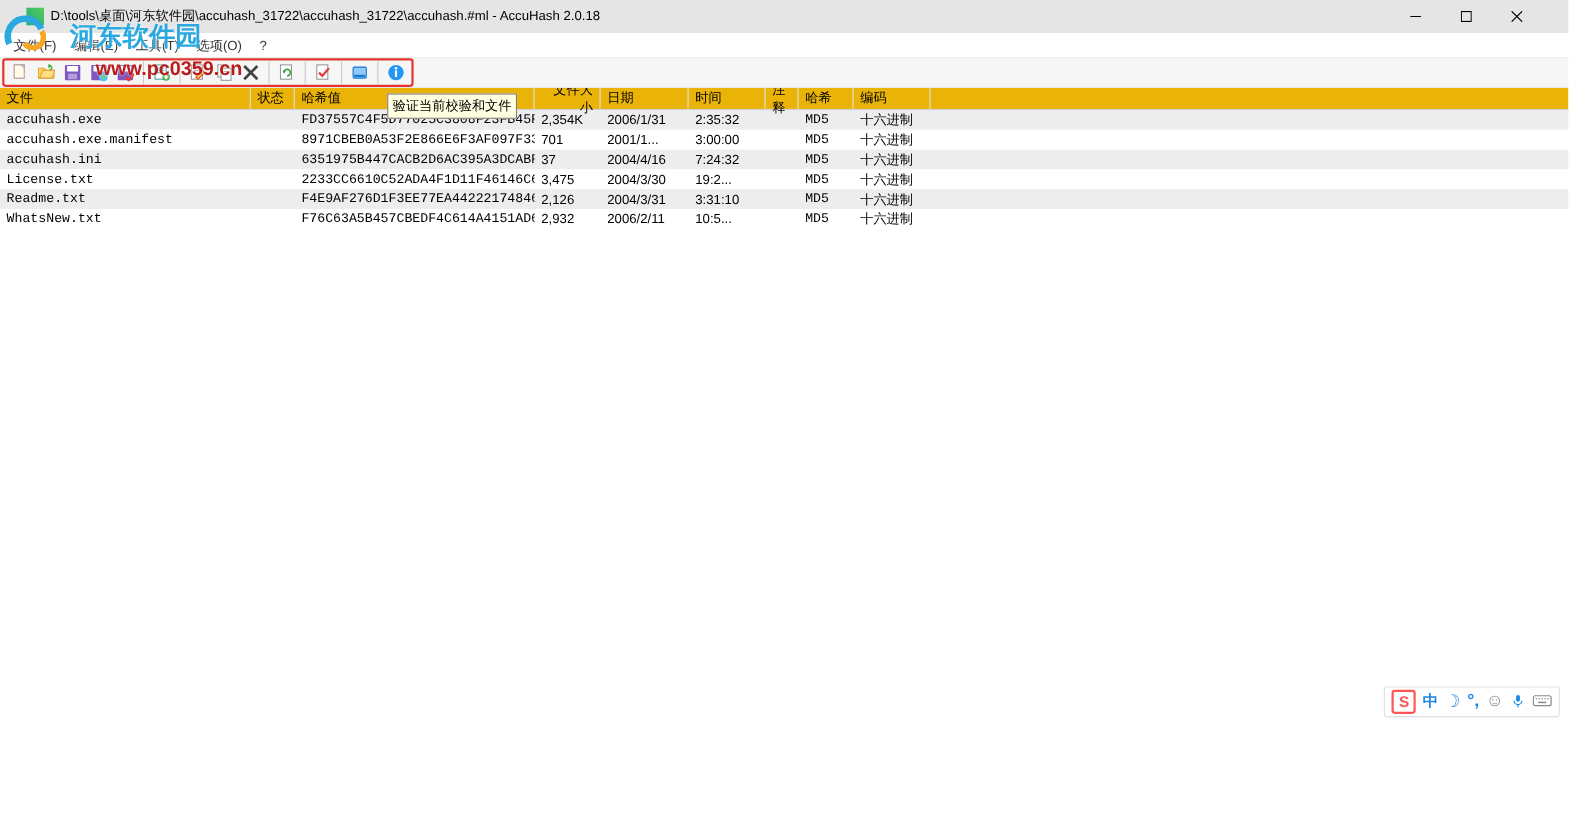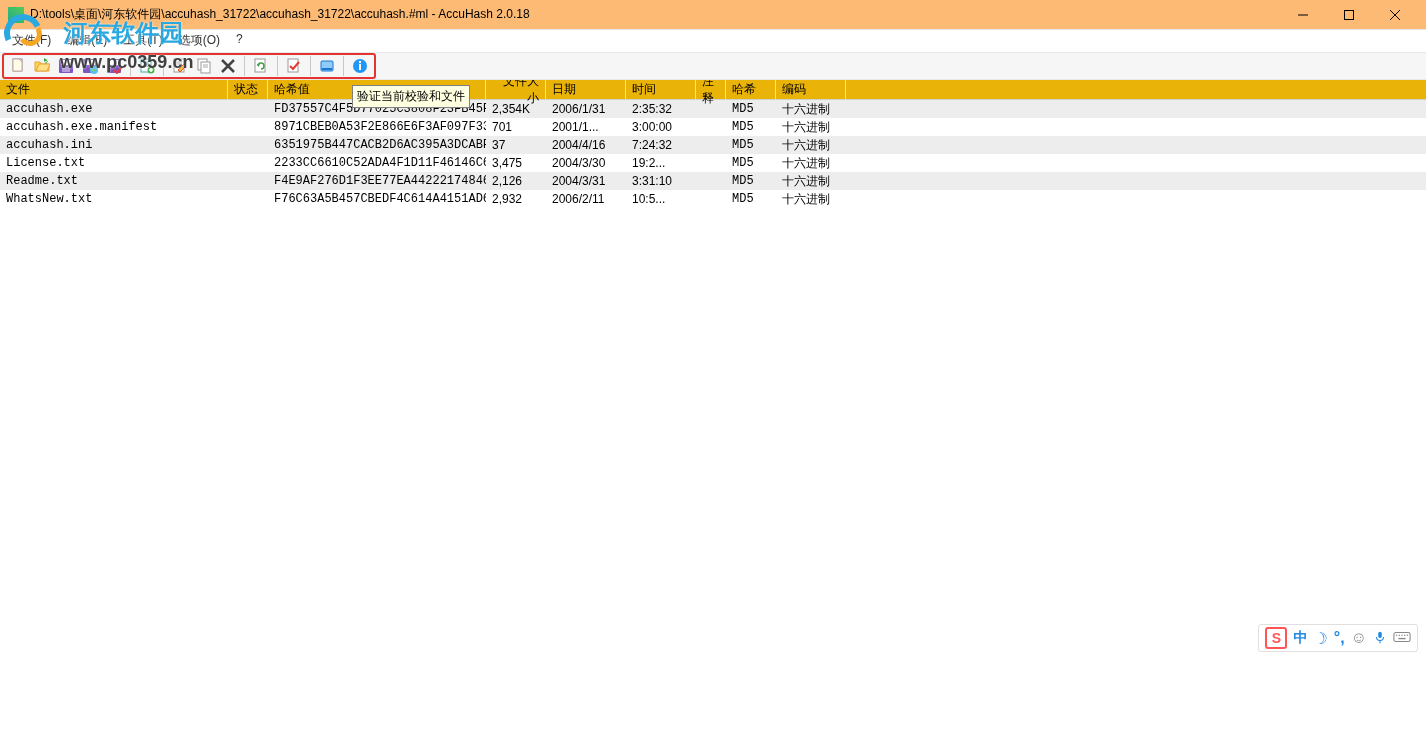--- a/index.html
+++ b/index.html
@@ -1,30 +1,30 @@
 <!DOCTYPE html>
 <html><head>
 <meta charset="utf-8">
 <style>
 * { margin: 0; padding: 0; box-sizing: border-box; }
 body { font-family: "Microsoft YaHei", SimSun, Arial, sans-serif; font-size: 12px; background: #fff; overflow: hidden; width: 1426px; height: 752px; position: relative; }
-.titlebar { height: 30px; background: #fdba74; display: flex; align-items: center; padding: 0 8px; border-bottom: 1px solid #e5e5e5; justify-content: center; }
+.titlebar { height: 30px; background: #e5e5e5; display: flex; align-items: center; padding: 0 24px; border-bottom: 1px solid #e5e5e5; justify-content: center; }
 .titlebar .app-icon { width: 16px; height: 16px; background: linear-gradient(45deg,#2a8,#5c5); margin-right: 6px; }
 .titlebar .title { flex: 1; font-size: 12px; color: #000; }
 .titlebar .win-controls { display: flex; }
 .titlebar .win-btn { width: 46px; height: 30px; display: flex; align-items: center; justify-content: center; cursor: pointer; }
 .titlebar .win-btn svg { width: 10px; height: 10px; }
-.menubar { height: 22px; display: flex; align-items: flex-start; gap: 4px; padding: 0 6px; background: #fff; }
+.menubar { height: 22px; display: flex; align-items: center; gap: 4px; padding: 0 6px; background: #fff; }
 .menubar .menu-item { padding: 2px 6px; font-size: 12px; color: #333; cursor: pointer; }
 .watermark { position: absolute; top: 8px; left: 0; z-index: 50; pointer-events: none; }
 .watermark .logo { width: 56px; height: 50px; position: relative; display:inline-block; vertical-align: middle;}
 .watermark .logo .arc1{position:absolute;width:38px;height:38px;border:6px solid #2aa8e0;border-radius:50%;border-right-color:transparent;border-bottom-color:transparent;top:6px;left:4px;transform:rotate(20deg);}
 .watermark .logo .arc2{position:absolute;width:24px;height:24px;border:5px solid #f5a623;border-radius:50%;border-left-color:transparent;border-top-color:transparent;top:14px;left:18px;transform:rotate(10deg);}
 .watermark .wtext { display:inline-block; vertical-align: middle; font-size: 24px; font-weight: bold; color:#2aa8e0; margin-left:4px; text-shadow:0 0 2px #fff;}
-.watermark .wurl { font-size: 18px; color:#404040; font-weight:bold; margin-left:60px; margin-top:-6px; text-shadow:0 0 2px #fff;}
+.watermark .wurl { font-size: 18px; color:#b91c1c; font-weight:bold; margin-left:87px; margin-top:-6px; text-shadow:0 0 2px #fff;}
 .toolbar-wrap { height: 28px; background: #f6f6f6; border-top: 1px solid #e8e8e8; border-bottom: 1px solid #e8e8e8; display: flex; align-items: center; padding: 1px 2px; }
 .red-box { border: 2px solid #e3342f; border-radius: 3px; display: flex; height: 26px; align-items: center; padding: 0 2px; }
 .tbtn { width: 24px; height: 22px; display: flex; align-items: center; justify-content: center; cursor: pointer; border-radius: 2px; }
 .tsep { width: 1px; height: 20px; background: #c8c8c8; margin: 0 4px; }
 .tbtn svg { width: 16px; height: 16px; }
 .table-wrap { width:100%; overflow:auto; height: calc(752px - 30px - 22px - 28px); }
 .thead { display: flex; height: 20px; background: #eab308; border-bottom: 1px solid #d0d0d0; }
 .th { border-right: 1px solid #e0e0e0; padding: 2px 6px; font-size: 12px; color: #000; text-align: left; cursor: pointer; display:flex; align-items:center; }
 .c0{width:228px;} .c1{width:40px;font-family:Liberation Mono, monospace;} .c2{width:218px; font-family: 'Courier New', monospace;} .c3{width:60px; justify-content:flex-end; text-align:right;} .c4{width:80px;} .c5{width:70px;} .c6{width:30px;} .c7{width:50px; font-family:Liberation Mono, monospace;} .c8{width:70px;}
 .trow { display: flex; height: 18px; align-items: center; font-size: 12px; }

